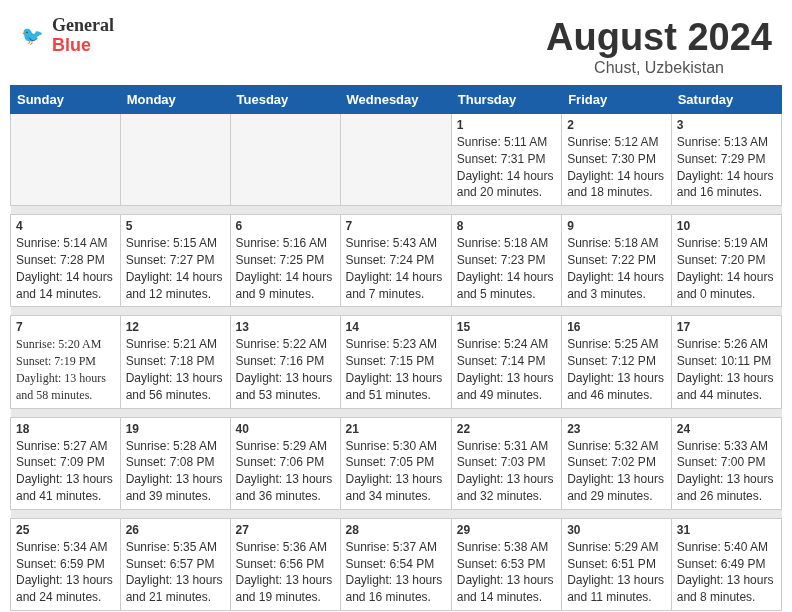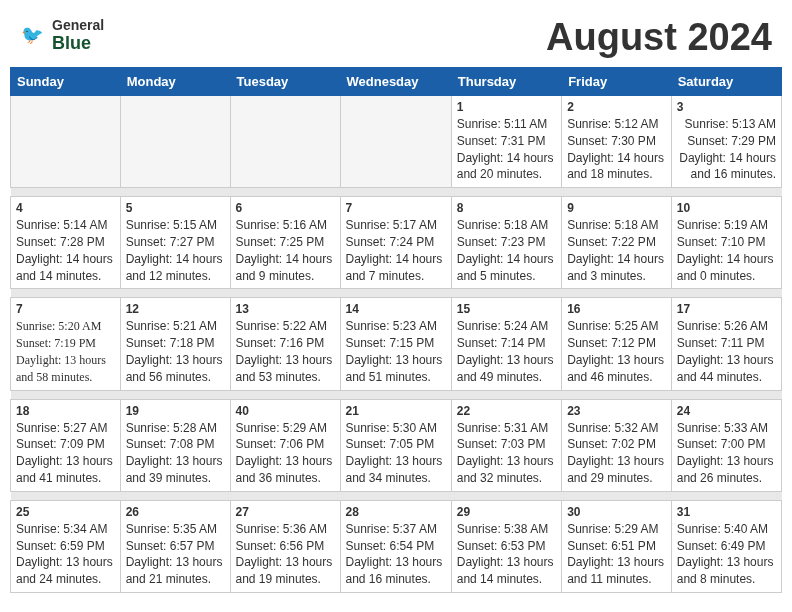--- a/index.html
+++ b/index.html
@@ -1,21 +1,21 @@
 <!DOCTYPE html>
 <html><head>
   <meta charset="utf-8">
   <style>
     * { box-sizing: border-box; margin: 0; padding: 0; }
     body { font-family: Arial, sans-serif; background: #fff; width: 792px; min-height: 612px; }
     
     .header { display: flex; justify-content: space-between; align-items: flex-start; padding: 16px 20px 8px 20px; }
     .logo-text { line-height: 1.1; }
-    .logo-general { font-size: 14px; font-weight: bold; color: #333; }
-    .logo-blue { font-size: 18px; font-weight: bold; color: #14532d; }
+    .logo-general { font-size: 18px; font-weight: bold; color: #333; font-family: Liberation Serif, serif; }
+    .logo-blue { font-size: 18px; font-weight: bold; color: #ef4444; }
     .logo-icon { width: 28px; height: 28px; margin-right: 4px; }
     
     .title-block { text-align: center; }
     .main-title { font-size: 38px; font-weight: bold; color: #333; }
     .subtitle { font-size: 16px; color: #555; }
     
     .calendar { width: 100%; border-collapse: collapse; margin: 0 0 0 0; padding: 0 10px; }
     .calendar-wrapper { padding: 0 10px 10px 10px; }
     
     .calendar th {
@@ -58,20 +58,21 @@
       <div>
         <span class="logo-general">General</span>
       </div>
       <div>
         <span class="logo-blue">Blue</span>
       </div>
     </div>
   </div>
   <div class="title-block">
     <div class="main-title">August 2024</div>
+    <div class="subtitle">Chust, Uzbekistan</div>
   </div>
 </div>
 
 <div class="calendar-wrapper">
   <table class="calendar">
     <thead>
       <tr>
       <th>Sunday</th>
           <th>Monday</th>
           <th>Tuesday</th>
@@ -96,21 +97,21 @@
           </td>
           <td>
             <div class="day-num">2</div>
             <div class="day-info" style="white-space: pre-line;">Sunrise: 5:12 AM
 Sunset: 7:30 PM
 Daylight: 14 hours
 and 18 minutes.</div>
           </td>
           <td>
             <div class="day-num">3</div>
-            <div class="day-info" style="white-space: pre-line; text-align: right;">Sunrise: 5:13 AM
+            <div class="day-info" style="white-space: pre-line;">Sunrise: 5:13 AM
 Sunset: 7:29 PM
 Daylight: 14 hours
 and 16 minutes.</div>
           </td>
         </tr>
         <tr>
           <td colspan="7" style="height: 4px; background: rgb(232, 232, 232); border: none;"></td>
         </tr>
         <tr>
           <td>
@@ -129,21 +130,21 @@
           </td>
           <td>
             <div class="day-num">6</div>
             <div class="day-info" style="white-space: pre-line;">Sunrise: 5:16 AM
 Sunset: 7:25 PM
 Daylight: 14 hours
 and 9 minutes.</div>
           </td>
           <td>
             <div class="day-num">7</div>
-            <div class="day-info" style="white-space: pre-line;">Sunrise: 5:17 AM
+            <div class="day-info" style="white-space: pre-line;">Sunrise: 5:43 AM
 Sunset: 7:24 PM
 Daylight: 14 hours
 and 7 minutes.</div>
           </td>
           <td>
             <div class="day-num">8</div>
             <div class="day-info" style="white-space: pre-line;">Sunrise: 5:18 AM
 Sunset: 7:23 PM
 Daylight: 14 hours
 and 5 minutes.</div>
@@ -151,21 +152,21 @@
           <td>
             <div class="day-num">9</div>
             <div class="day-info" style="white-space: pre-line;">Sunrise: 5:18 AM
 Sunset: 7:22 PM
 Daylight: 14 hours
 and 3 minutes.</div>
           </td>
           <td>
             <div class="day-num">10</div>
             <div class="day-info" style="white-space: pre-line;">Sunrise: 5:19 AM
-Sunset: 7:10 PM
+Sunset: 7:20 PM
 Daylight: 14 hours
 and 0 minutes.</div>
           </td>
         </tr>
         <tr>
           <td colspan="7" style="height: 4px; background: rgb(232, 232, 232); border: none;"></td>
         </tr>
         <tr>
           <td>
             <div class="day-num">7</div>
@@ -205,21 +206,21 @@
           <td>
             <div class="day-num">16</div>
             <div class="day-info" style="white-space: pre-line;">Sunrise: 5:25 AM
 Sunset: 7:12 PM
 Daylight: 13 hours
 and 46 minutes.</div>
           </td>
           <td>
             <div class="day-num">17</div>
             <div class="day-info" style="white-space: pre-line;">Sunrise: 5:26 AM
-Sunset: 7:11 PM
+Sunset: 10:11 PM
 Daylight: 13 hours
 and 44 minutes.</div>
           </td>
         </tr>
         <tr>
           <td colspan="7" style="height: 4px; background: rgb(232, 232, 232); border: none;"></td>
         </tr>
         <tr>
           <td>
             <div class="day-num">18</div>

